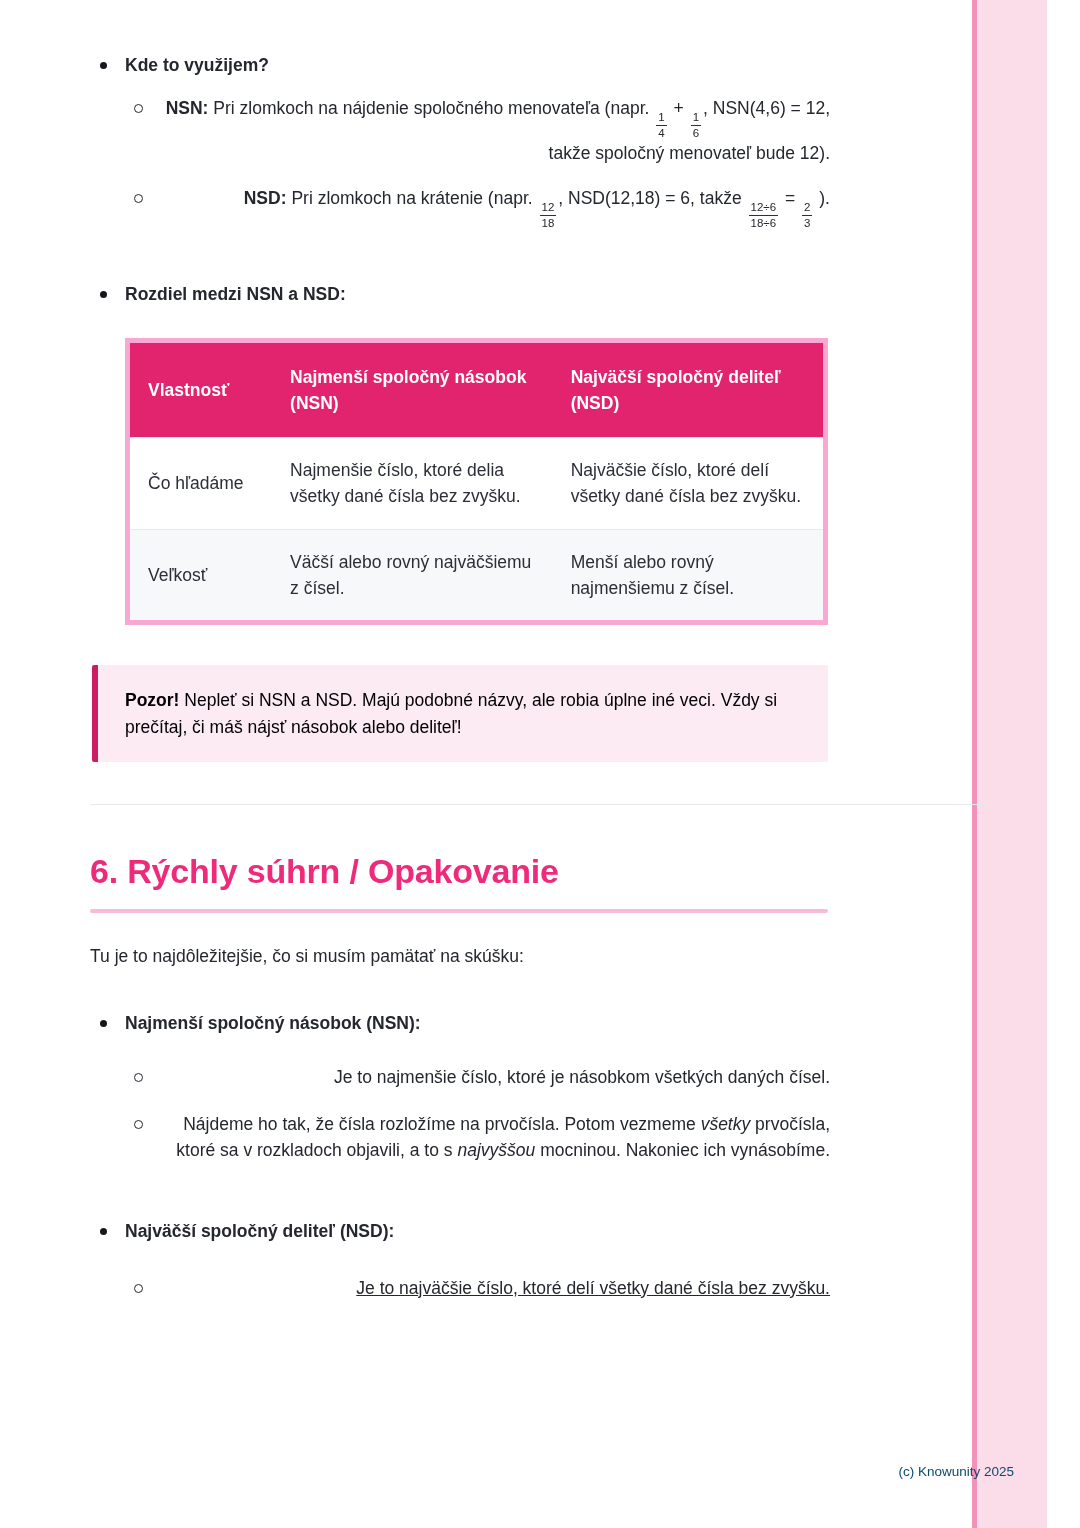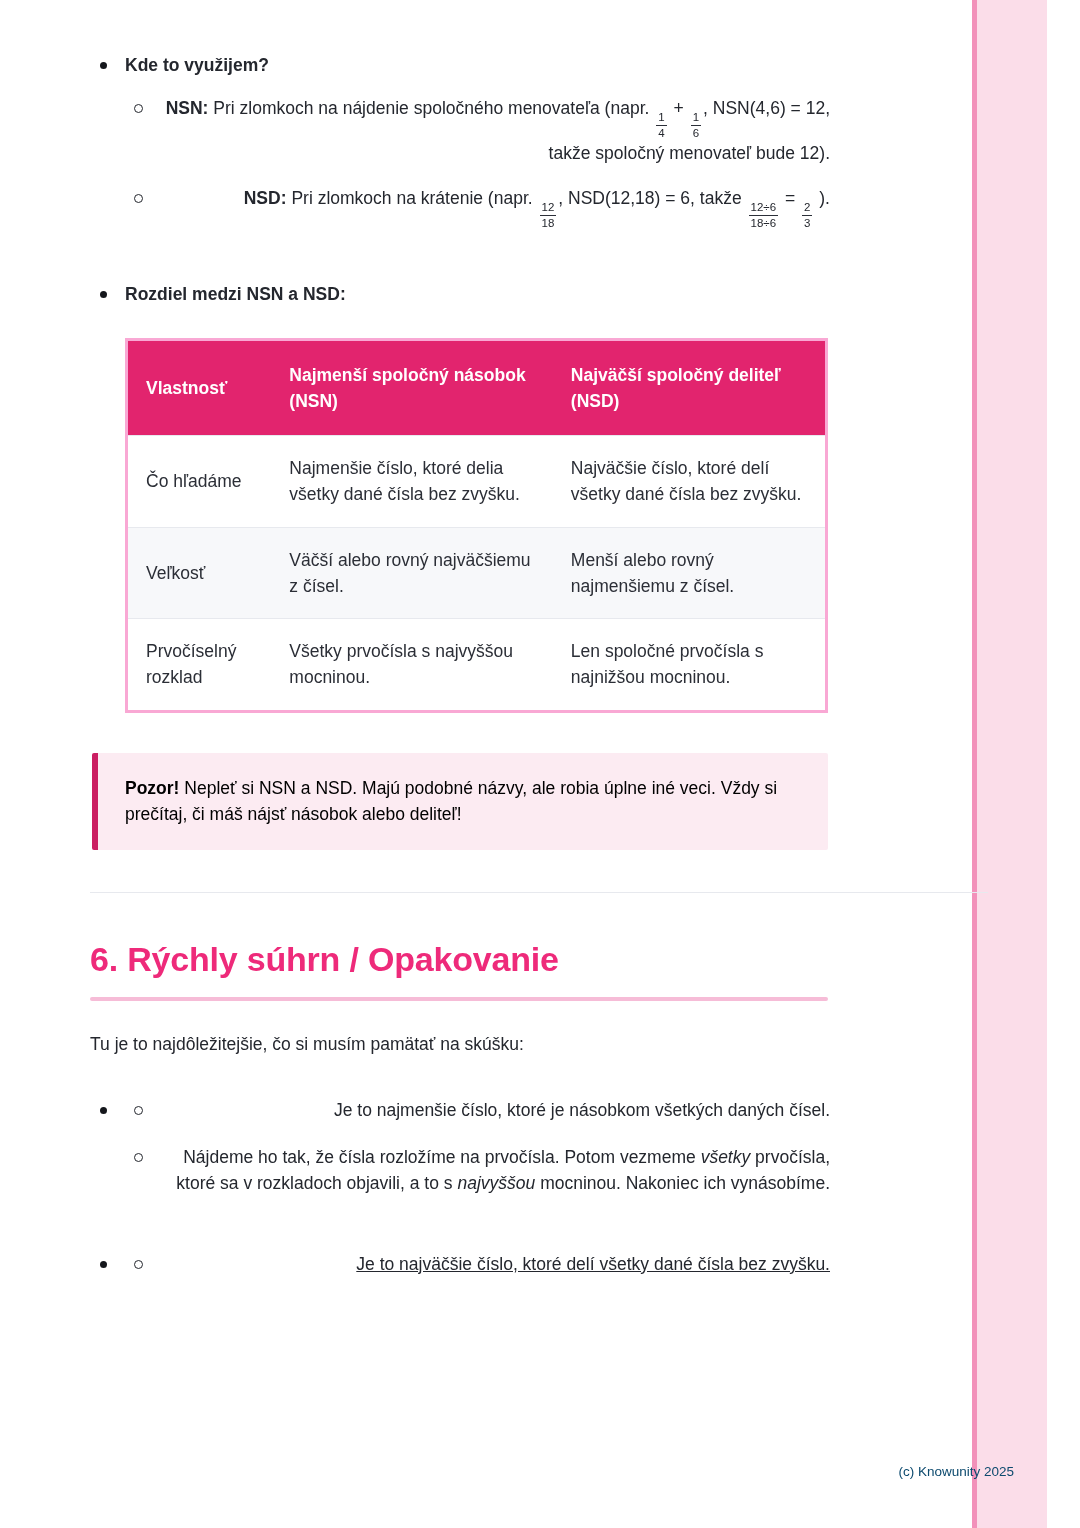--- a/index.html
+++ b/index.html
@@ -18,21 +18,21 @@
   .li-body{margin-left:18px;flex:1;min-width:0;}
   .title-line{margin:0 0 16px 0;}
   .li2{display:flex;align-items:flex-start;margin-bottom:18px;}
   .b2{flex:none;width:9px;height:9px;box-sizing:border-box;border:1.5px solid #24272e;border-radius:50%;background:transparent;margin:9px 0 0 9px;}
   .li2-text{margin:0 0 0 14px;flex:1;min-width:0;text-align:right;}
   
   .frac{display:inline-flex;flex-direction:column;align-items:center;font-size:11.5px;line-height:1.3;vertical-align:-7px;margin:0 2px;font-weight:400;}
   .frac .num{border-bottom:1px solid #2b2f38;padding:0 2px;}
   .frac .den{padding:0 2px;}
   
-  .cmp-table{border-collapse:collapse;margin-top:30px;width:703px;border:3px solid #f9a8d4;}
+  .cmp-table{border-collapse:collapse;margin-top:30px;width:703px;border:5px solid #f9a8d4;}
   .cmp-table th{background:#e2246e;color:#ffffff;font-weight:600;text-align:left;vertical-align:middle;padding:21px 18px;font-size:17.5px;line-height:1.5;}
   .cmp-table td{border-top:1px solid #e7e9ee;padding:19px 18px;vertical-align:middle;font-size:17.5px;line-height:1.5;color:#2b2e36;background:#ffffff;}
   .cmp-table tr.alt td{background:#f7f8fa;}
   
   .callout{margin-top:40px;margin-left:2px;width:736px;box-sizing:border-box;background:#fcebf2;border-left:6px solid #cb1e62;padding:22px 27px;border-radius:2px;color:#000000;}
   
   .divider{margin-top:42px;width:898px;height:0;border-top:1px solid #e7e9ee;}
   .h2{margin:46px 0 0 0;font-size:34px;font-weight:700;color:#ee2a7a;letter-spacing:-0.2px;line-height:1.2;}
   .h2-underline{margin-top:17px;width:738px;height:4px;background:#f6bcd7;border-radius:2px;}
   .intro{margin:30px 0 0 0;}
@@ -118,45 +118,41 @@
             <tr>
               <td>Čo hľadáme</td>
               <td>Najmenšie číslo, ktoré delia všetky dané čísla bez zvyšku.</td>
               <td>Najväčšie číslo, ktoré delí všetky dané čísla bez zvyšku.</td>
             </tr>
             <tr class="alt">
               <td>Veľkosť</td>
               <td>Väčší alebo rovný najväčšiemu z čísel.</td>
               <td>Menší alebo rovný najmenšiemu z čísel.</td>
             </tr>
-            <tr>
-              <td>Prvočíselný rozklad</td>
-              <td>Všetky prvočísla s najvyššou mocninou.</td>
-              <td>Len spoločné prvočísla s najnižšou mocninou.</td>
-            </tr>
           </tbody>
         </table>
       </div>
     </div>
 
     <div class="callout">
       <span class="t-bold">Pozor!</span>
       <span>Nepleť si NSN a NSD. Majú podobné názvy, ale robia úplne iné veci. Vždy si prečítaj, či máš nájsť násobok alebo deliteľ!</span>
     </div>
 
     <div class="divider"></div>
 
     <h2 class="h2">6. Rýchly súhrn / Opakovanie</h2>
     <div class="h2-underline"></div>
 
     <p class="intro">Tu je to najdôležitejšie, čo si musím pamätať na skúšku:</p>
 
     <div class="li1 summary-list" style="margin-bottom:0;">
       <span class="b1"></span>
       <div class="li-body">
+        <p class="t-bold" style="margin:0 0 28px 0;">Najmenší spoločný násobok (NSN):</p>
 
         <div class="li2" style="margin-bottom:20px;">
           <span class="b2"></span>
           <p class="li2-text">Je to najmenšie číslo, ktoré je násobkom všetkých daných čísel.</p>
         </div>
 
         <div class="li2" style="margin-bottom:20px;">
           <span class="b2"></span>
           <p class="li2-text">
             <span>Nájdeme ho tak, že čísla rozložíme na prvočísla. Potom vezmeme</span>
@@ -166,20 +162,21 @@
             <span>mocninou. Nakoniec ich vynásobíme.</span>
           </p>
         </div>
 
       </div>
     </div>
 
     <div class="li1 sub-gap" style="margin-top:34px;margin-bottom:0;">
       <span class="b1"></span>
       <div class="li-body">
+        <p class="t-bold" style="margin:0 0 30px 0;">Najväčší spoločný deliteľ (NSD):</p>
 
         <div class="li2" style="margin-bottom:0;text-decoration:underline;">
           <span class="b2"></span>
           <p class="li2-text">Je to najväčšie číslo, ktoré delí všetky dané čísla bez zvyšku.</p>
         </div>
       </div>
     </div>
 
   </div>
 

